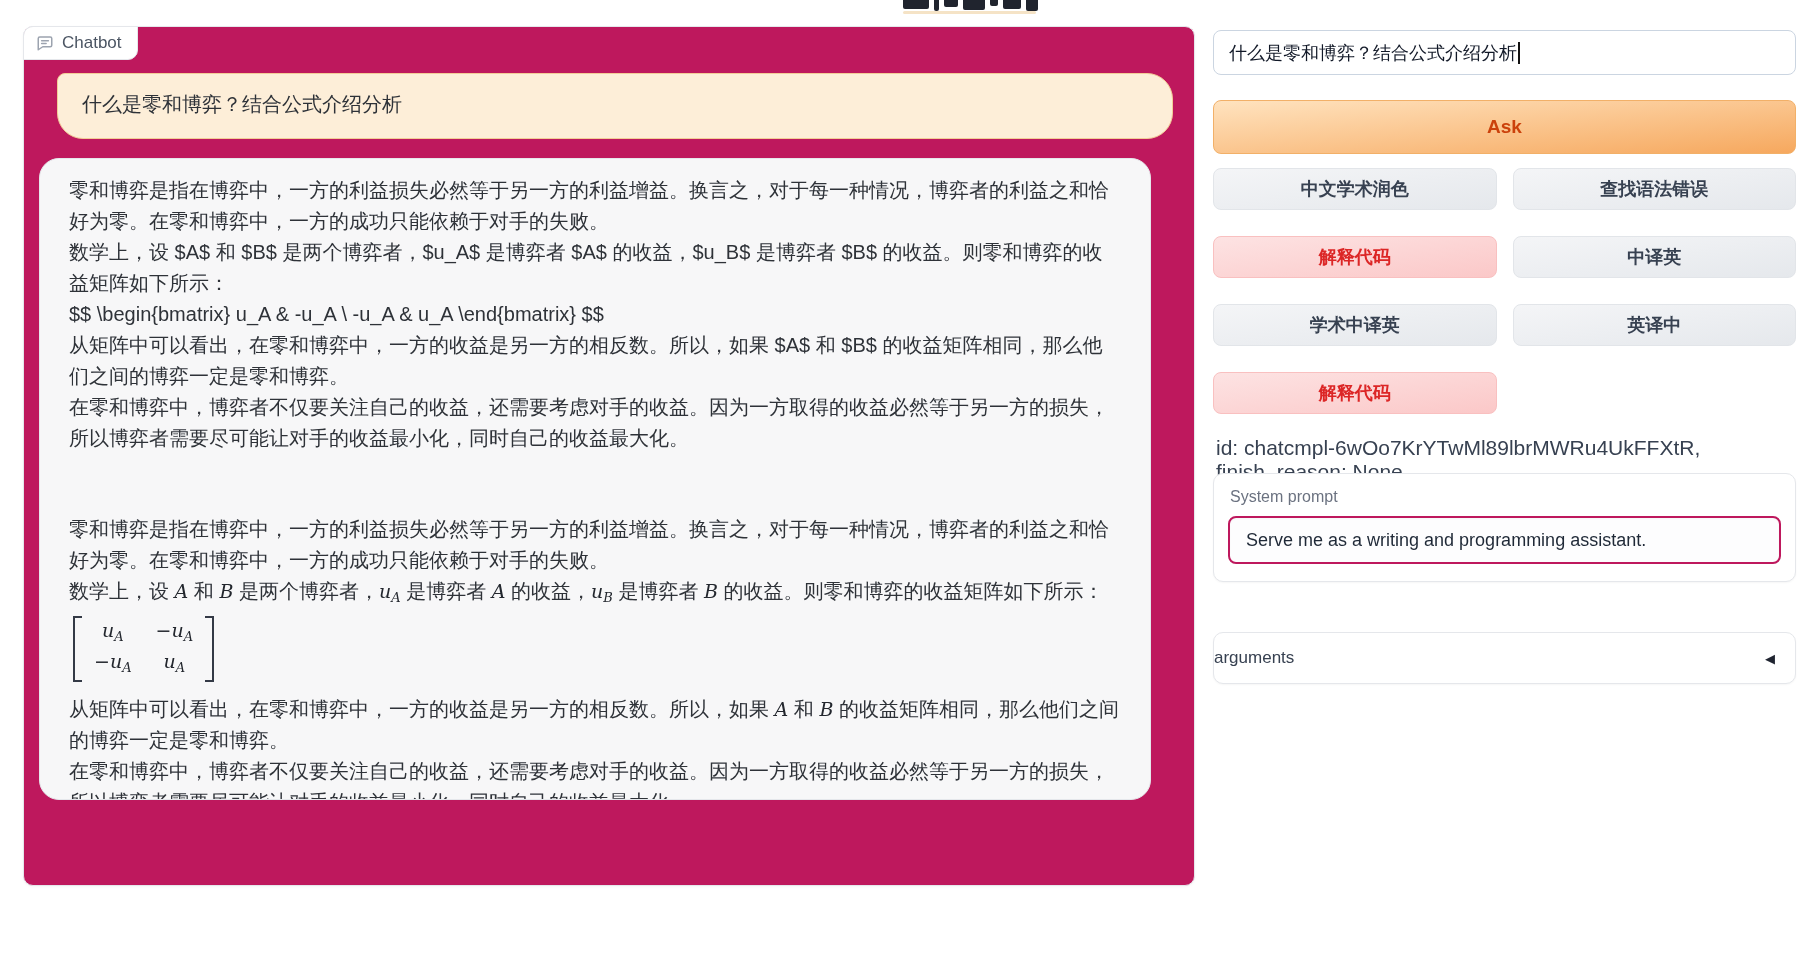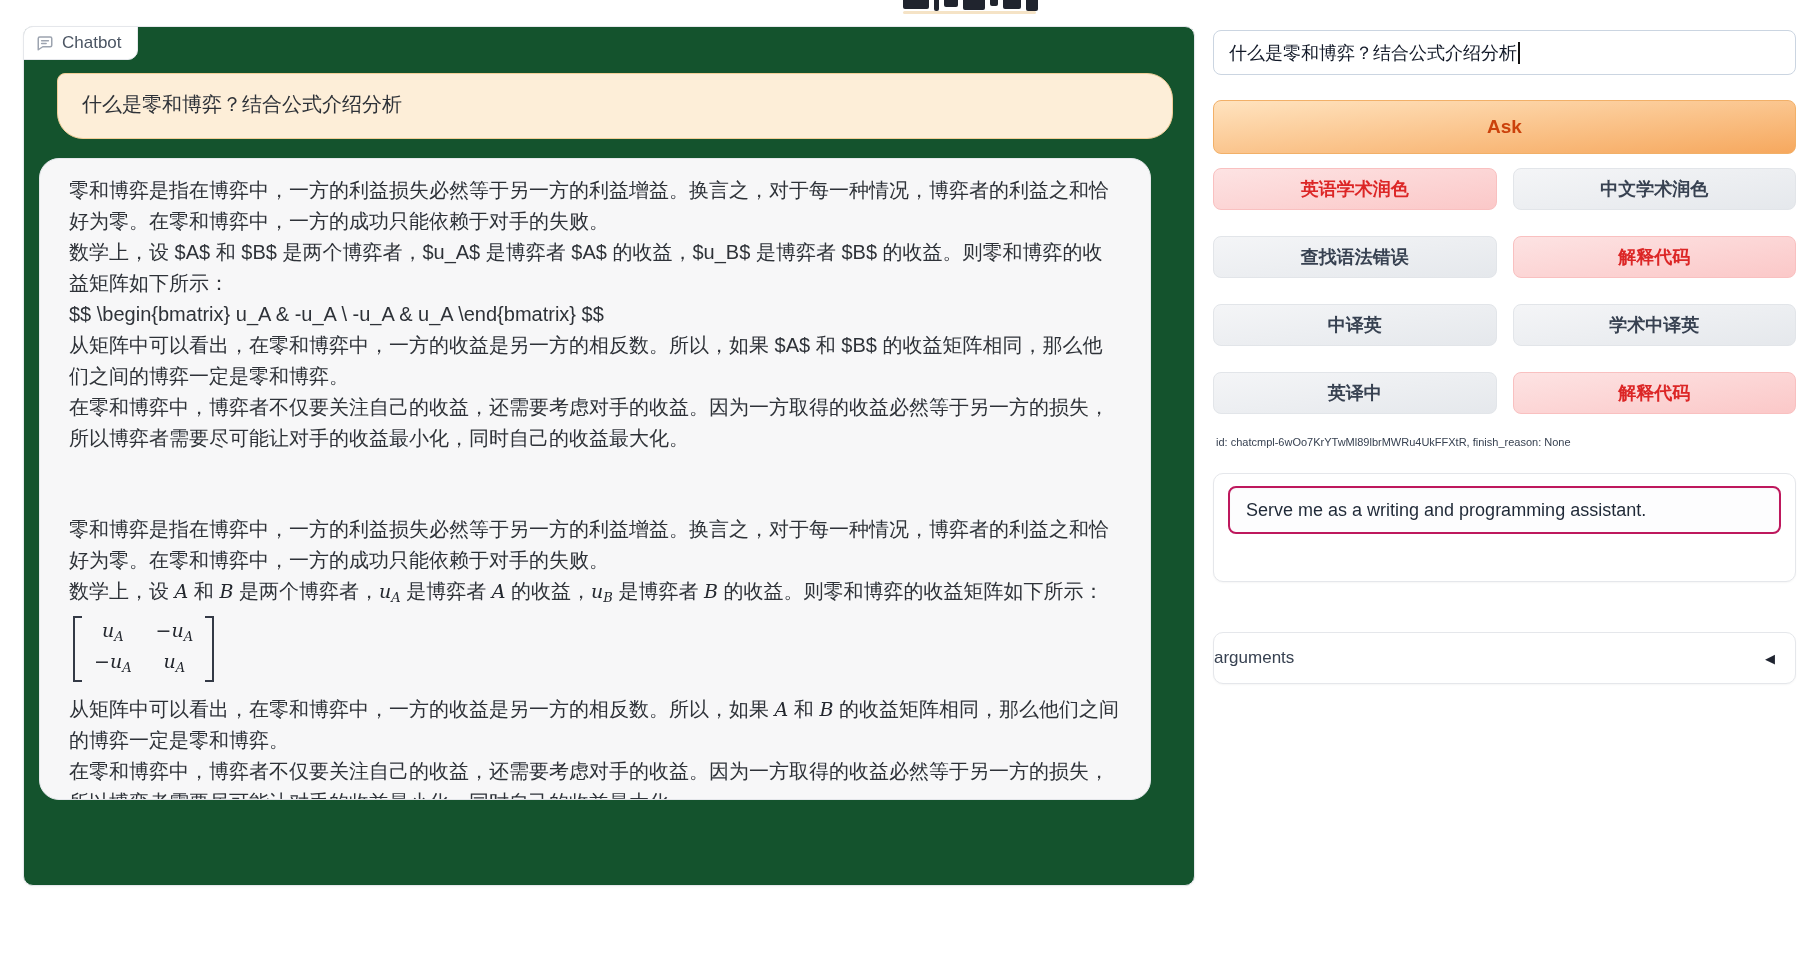--- a/index.html
+++ b/index.html
@@ -6,21 +6,21 @@
   html,body { width:1814px; height:961px; background:#ffffff; overflow:hidden;
     font-family:"Liberation Sans","DejaVu Sans",sans-serif; }
   .abs { position:absolute; }
 
   
   .clip-title { left:903px; top:0; width:150px; height:14px; display:flex; gap:5px; align-items:flex-start; }
   .clip-title div { background:#20242e; border-radius:0 0 2px 2px; }
   .clip-underline { left:903px; top:11px; width:133px; height:3px; background:#f5e3c6; border-radius:2px; }
 
   
-  .chat-panel { left:23px; top:26px; width:1172px; height:860px; background:#14532d;
+  .chat-panel { left:23px; top:26px; width:1172px; height:860px; background:#be185d;
     border:1px solid #e5e7eb; border-radius:10px; box-shadow:0 1px 3px rgba(0,0,0,.04); }
   .chat-label { position:absolute; top:-1px; left:-1px; display:flex; align-items:center; gap:8px;
     padding:6px 15px 6px 12px; background:#fff; border-right:1px solid #e5e7eb; border-bottom:1px solid #e5e7eb;
     border-top:1px solid #e5e7eb; border-left:1px solid #e5e7eb;
     border-top-left-radius:10px; border-bottom-right-radius:10px; color:#4b5563; font-size:17px; }
   .bubble { position:absolute; font-size:20px; line-height:31px; color:#2e3238; }
   .user-bubble { left:33px; top:46px; width:1116px; height:66px; background:#fdeed8;
     border:1.5px solid #f2cd97; border-radius:8px 26px 26px 26px; padding:15px 24px; }
   .bot-bubble { left:15px; top:131px; width:1112px; height:642px; background:#f7f7f8;
     border:1.5px solid #e5e7eb; border-radius:20px; padding:16px 30px 0 29px; overflow:hidden; }
@@ -42,21 +42,21 @@
   .caret { display:inline-block; width:1.5px; height:22px; background:#111; margin-left:1px; }
   .ask-btn { left:1213px; top:100px; width:583px; height:54px; border-radius:8px; border:1px solid #f2b068;
     background:linear-gradient(to bottom right,#ffe3bf,#f6a85e); color:#cb410b; font-weight:700; font-size:19px;
     display:flex; align-items:center; justify-content:center; cursor:pointer; font-family:inherit; }
   .btn-grid { left:1213px; top:168px; width:583px; display:grid; grid-template-columns:1fr 1fr;
     column-gap:16px; row-gap:26px; }
   .fn-btn { height:42px; border-radius:8px; font-size:18px; font-weight:700; display:flex; align-items:center;
     justify-content:center; cursor:pointer; font-family:inherit; }
   .fn-btn.secondary { background:linear-gradient(to bottom right,#f4f5f7,#e5e8ec); border:1px solid #e2e5e9; color:#374151; }
   .fn-btn.stop { background:linear-gradient(to bottom right,#fde3e3,#fbc8c8); border:1px solid #f9c0c0; color:#dc2626; }
-  .status-line { left:1216px; top:436px; width:585px; font-size:11px; color:#374151; }
+  .status-line { left:1216px; top:436px; width:585px; font-size:21px; color:#374151; }
   .card { background:#fff; border:1px solid #e5e7eb; border-radius:10px; box-shadow:0 1px 2px rgba(0,0,0,.04); }
   .sys-card { left:1213px; top:473px; width:583px; height:109px; padding:12px 14px; }
   .sys-label { font-size:16px; color:#6b7280; margin:2px 0 10px 2px; }
   .sys-input { height:48px; border:2px solid #be185d; border-radius:8px; background:#fdfdfe;
     display:flex; align-items:center; padding:0 16px; font-size:18px; color:#1f2937;
     box-shadow:inset 0 1px 2px rgba(0,0,0,.03); }
   .args-card { left:1213px; top:632px; width:583px; height:52px; display:flex; align-items:center;
     justify-content:space-between; padding:0 20px 0 0; cursor:pointer; }
   .args-label { font-size:17px; color:#374151; }
   .args-arrow { font-size:13px; color:#1f2430; }
@@ -116,33 +116,33 @@
 </div>
 
 <div class="abs q-input">
   <span>什么是零和博弈？结合公式介绍分析</span>
   <span class="caret"></span>
 </div>
 
 <button class="abs ask-btn">Ask</button>
 
 <div class="abs btn-grid" id="fn-grid">
-    <button class="fn-btn stop">英语学术润色</button>
     <button class="fn-btn secondary">中文学术润色</button>
     <button class="fn-btn secondary">查找语法错误</button>
     <button class="fn-btn stop">解释代码</button>
     <button class="fn-btn secondary">中译英</button>
     <button class="fn-btn secondary">学术中译英</button>
     <button class="fn-btn secondary">英译中</button>
     <button class="fn-btn stop">解释代码</button>
   </div>
 
 <div class="abs status-line">id: chatcmpl-6wOo7KrYTwMl89lbrMWRu4UkFFXtR, finish_reason: None</div>
 
 <div class="abs card sys-card">
+  <div class="sys-label">System prompt</div>
   <div class="sys-input">
     <span>Serve me as a writing and programming assistant.</span>
   </div>
 </div>
 
 <div class="abs card args-card">
   <span class="args-label">arguments</span>
   <span class="args-arrow">◀</span>
 </div>
 

